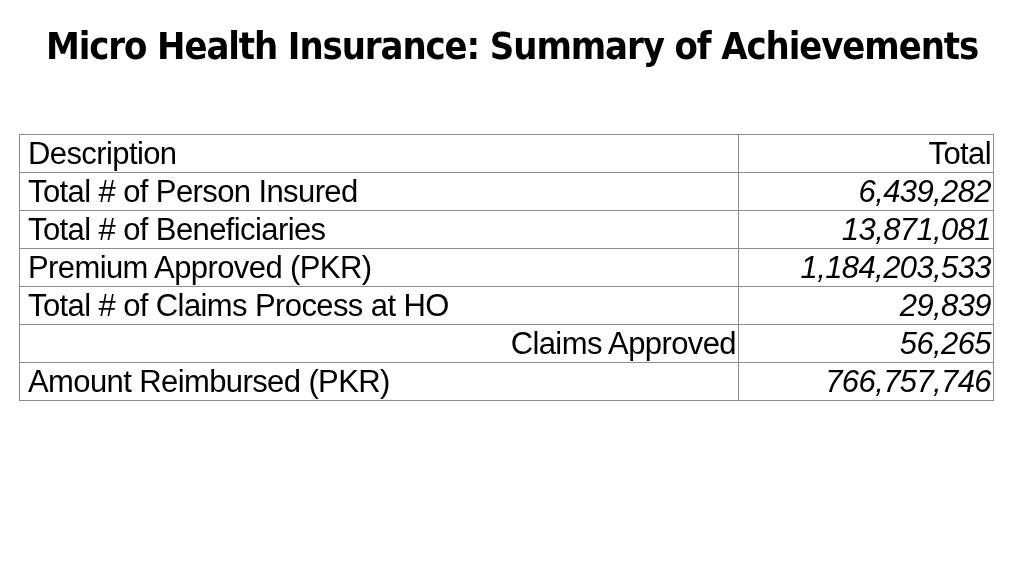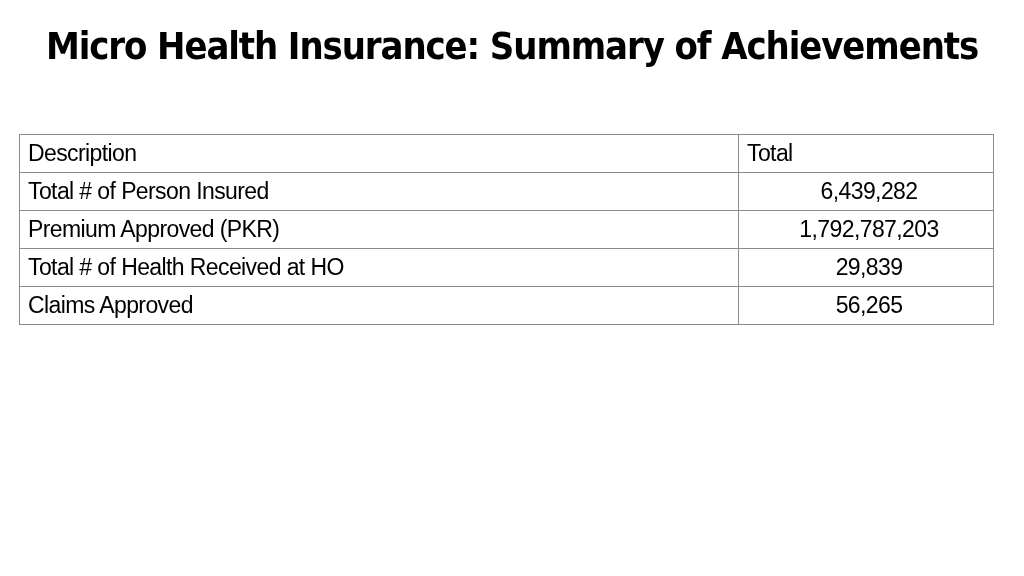--- a/index.html
+++ b/index.html
@@ -9,49 +9,57 @@
     text-align: center; font-family: "DejaVu Sans", sans-serif; font-weight: bold;
     font-size: 37px; line-height: 50px; letter-spacing: -1.2px;
     transform: scaleX(0.92); transform-origin: center top;
   }
   table.summary {
     position: absolute; left: 19px; top: 134px; width: 975px;
     border-collapse: collapse; table-layout: fixed;
   }
   table.summary td {
     border: 1.5px solid #8c8c8c; height: 37px; padding: 0 2px 0 8px;
-    font-size: 23px; letter-spacing: -0.6px; white-space: nowrap; vertical-align: middle;
+    font-size: 31px; letter-spacing: -0.6px; white-space: nowrap; vertical-align: middle;
     line-height: 37px;
   }
   td.desc { width: 708px; }
-  td.val { text-align: center; padding-right: 2px; }
-  td.header-total { text-align: left; }
-  td.sub { text-align: left; padding-right: 8px; }
+  td.val { text-align: right; padding-right: 2px; font-style: italic; }
+  td.header-total { text-align: right; }
+  td.sub { text-align: right; padding-right: 8px; }
 </style>
 </head>
 <body>
 
 <div class="title">Micro Health Insurance: Summary of Achievements</div>
 
 <table class="summary">
   <tbody>
     <tr>
       <td class="desc">Description</td>
       <td class="header-total">Total</td>
     </tr>
     <tr>
       <td class="desc">Total # of Person Insured</td>
       <td class="val">6,439,282</td>
     </tr>
     <tr>
-      <td class="desc">Premium Approved (PKR)</td>
-      <td class="val">1,792,787,203</td>
+      <td class="desc">Total # of Beneficiaries</td>
+      <td class="val">13,871,081</td>
     </tr>
     <tr>
-      <td class="desc">Total # of Health Received at HO</td>
+      <td class="desc">Premium Approved (PKR)</td>
+      <td class="val">1,184,203,533</td>
+    </tr>
+    <tr>
+      <td class="desc">Total # of Claims Process at HO</td>
       <td class="val">29,839</td>
     </tr>
     <tr>
       <td class="desc sub">Claims Approved</td>
       <td class="val">56,265</td>
     </tr>
+    <tr>
+      <td class="desc">Amount Reimbursed (PKR)</td>
+      <td class="val">766,757,746</td>
+    </tr>
   </tbody>
 </table>
 
 </body></html>

